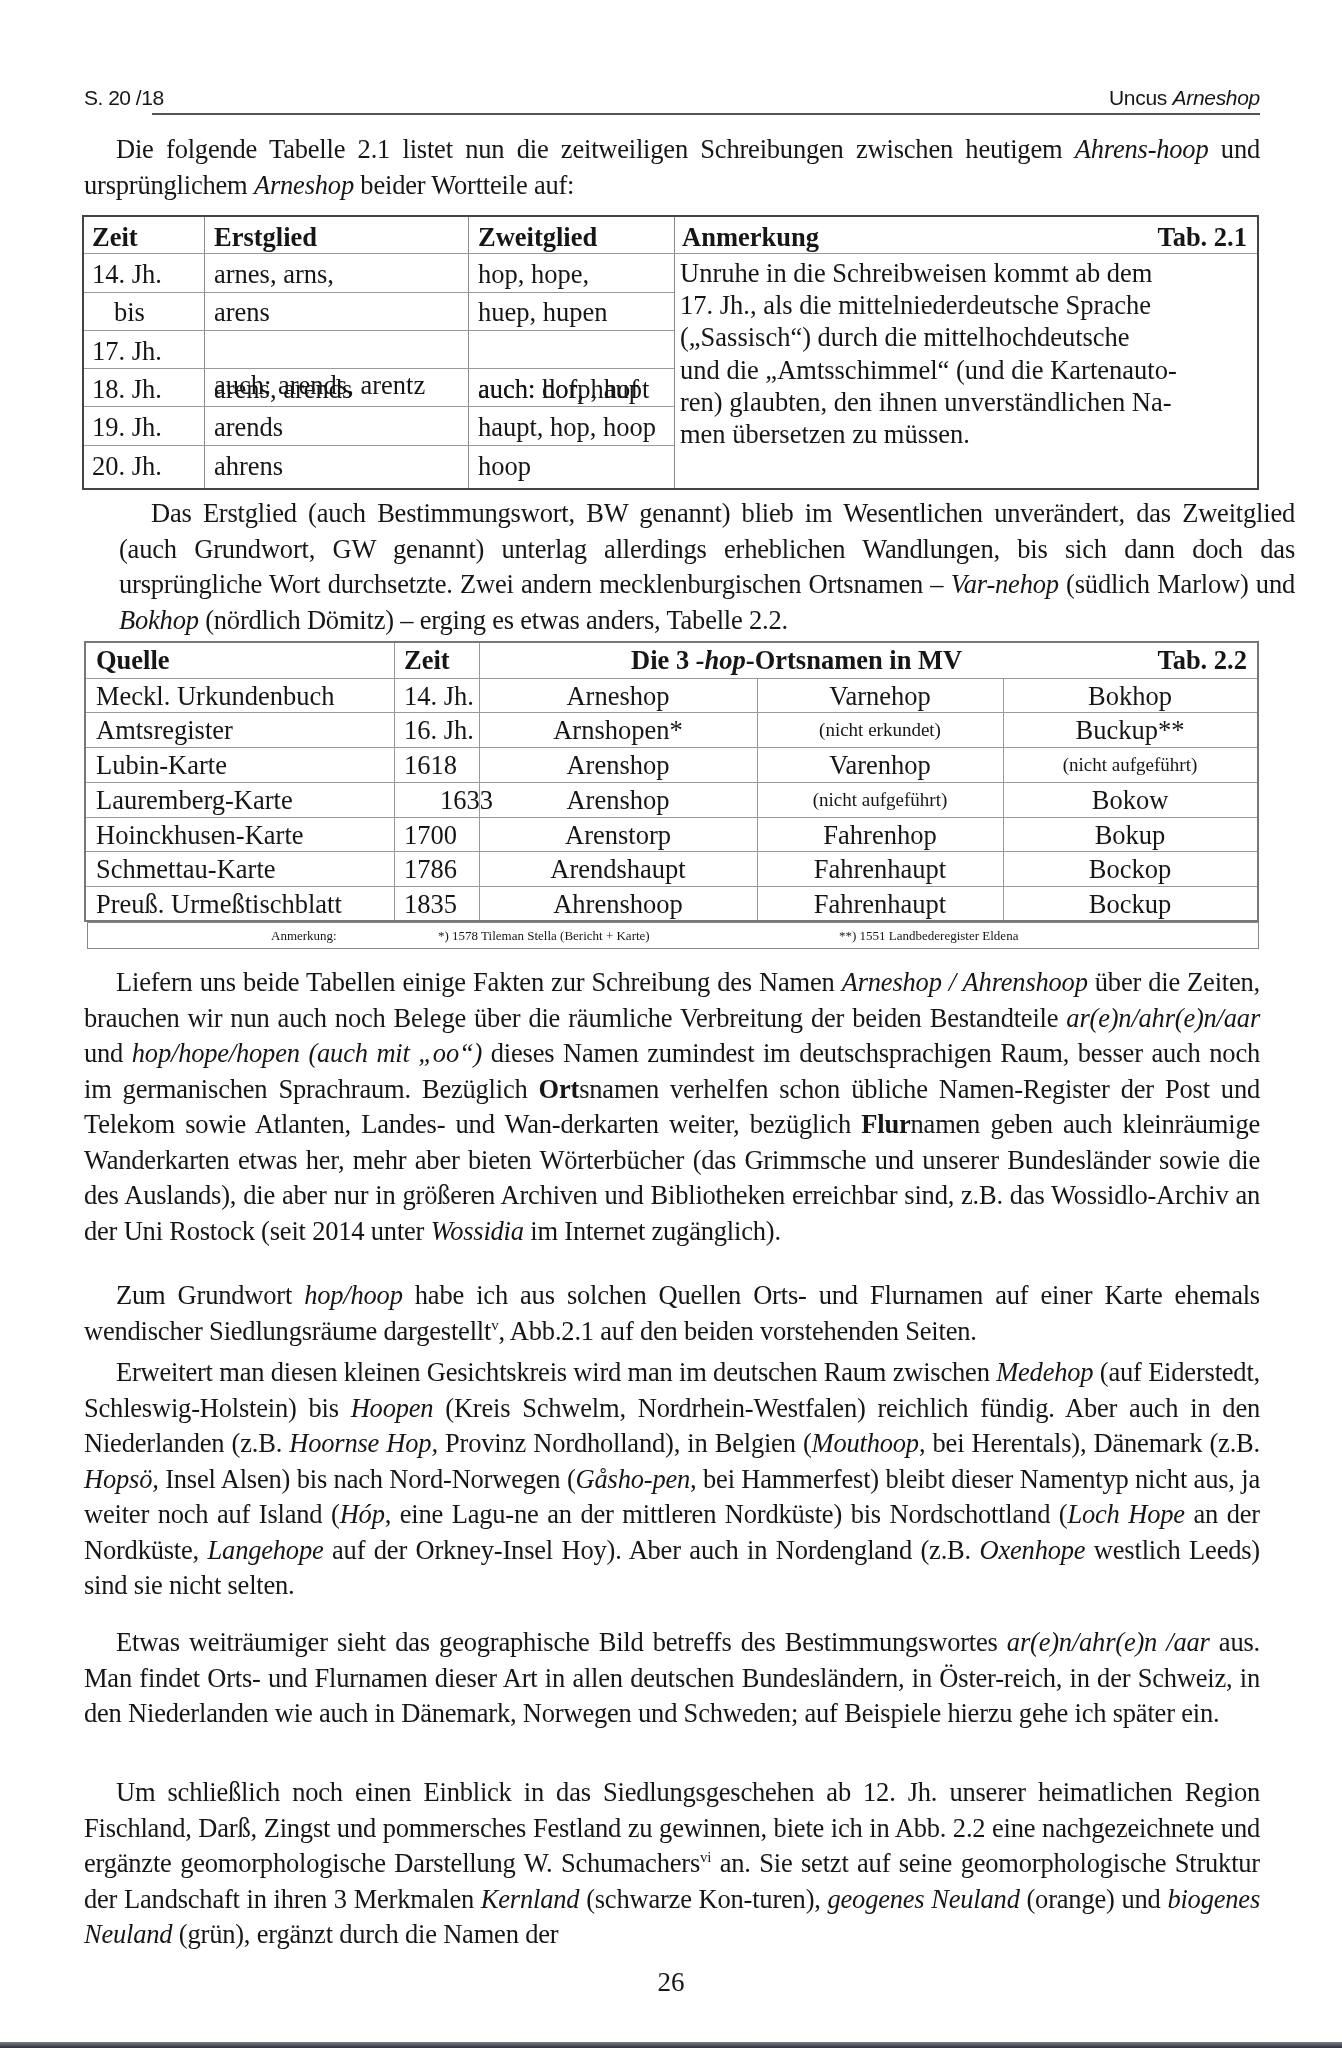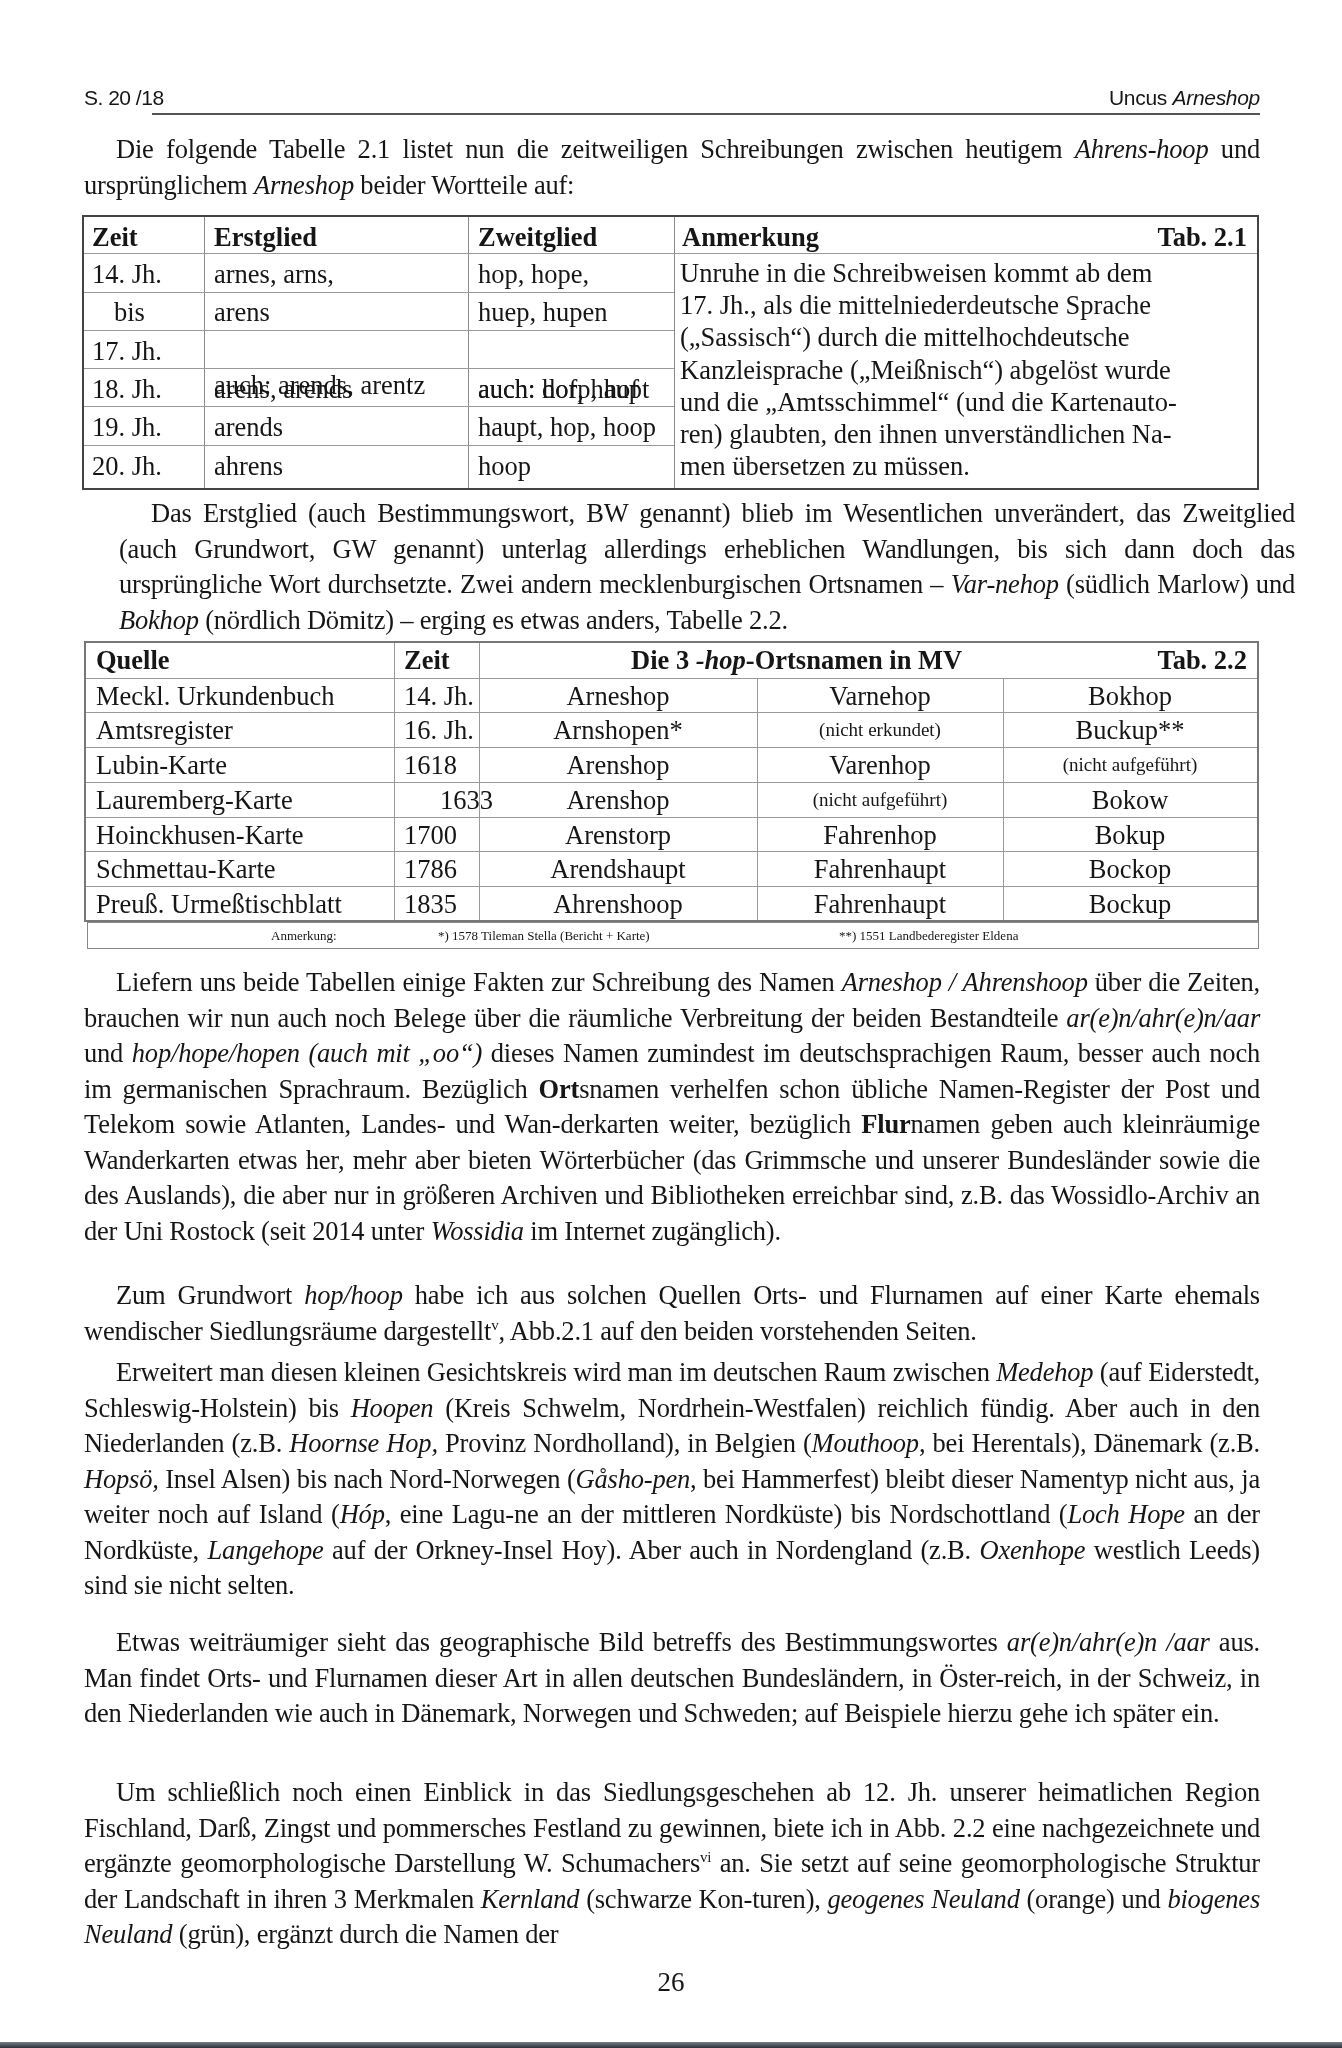--- a/index.html
+++ b/index.html
@@ -103,21 +103,20 @@
     <div>
       <span class="cell" style="left:8px;top:232px;">20. Jh.</span>
       <span class="cell" style="left:130px;top:232px;">ahrens</span>
       <span class="cell" style="left:394px;top:232px;">hoop</span>
     </div>
 
     <div class="note">
       <div>Unruhe in die Schreibweisen kommt ab dem</div>
       <div>17. Jh., als die mittelniederdeutsche Sprache</div>
       <div>(„Sassisch“) durch die mittelhochdeutsche</div>
-      <div>Kanzleisprache („Meißnisch“) abgelöst wurde</div>
       <div>und die „Amtsschimmel“ (und die Kartenauto-</div>
       <div>ren) glaubten, den ihnen unverständlichen Na-</div>
       <div>men übersetzen zu müssen.</div>
     </div>
   </div>
 
   <div class="para" style="top:496px;margin-left:35px;">
     <p><span class="indent"></span><span>Das Erstglied (auch Bestimmungswort, BW genannt) blieb im Wesentlichen unverändert, das Zweitglied (auch Grundwort, GW genannt) unterlag allerdings erheblichen Wandlungen, bis sich dann doch das ursprüngliche Wort durchsetzte. Zwei andern mecklenburgischen Ortsnamen – </span><i>Var-nehop</i><span>  (südlich Marlow) und </span><i>Bokhop</i><span> (nördlich Dömitz) – erging es etwas anders, Tabelle 2.2.</span></p>
   </div>
 

